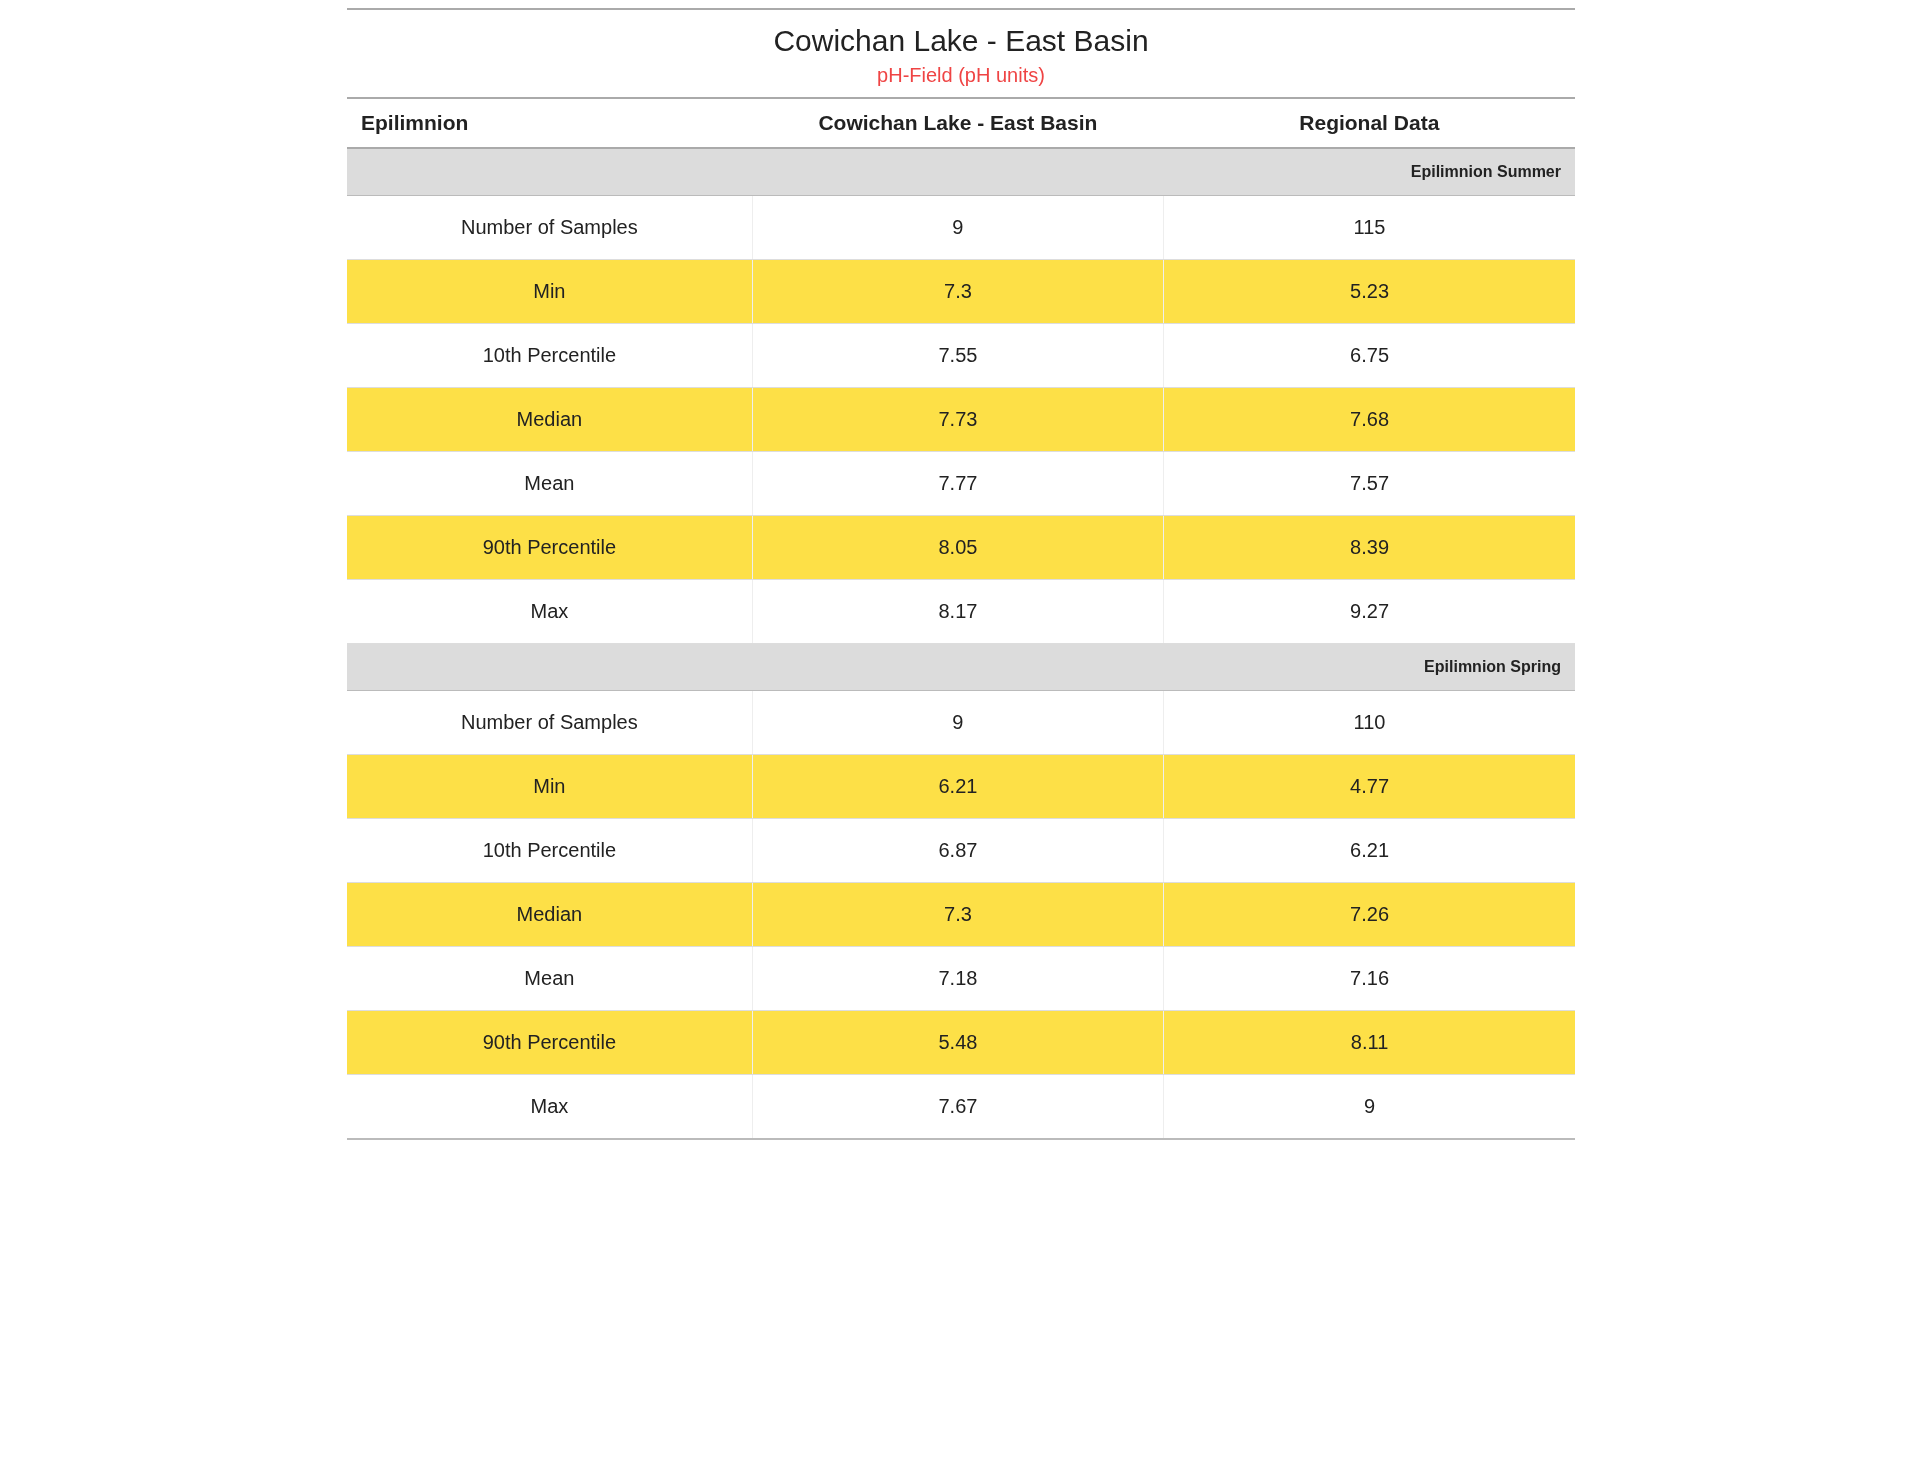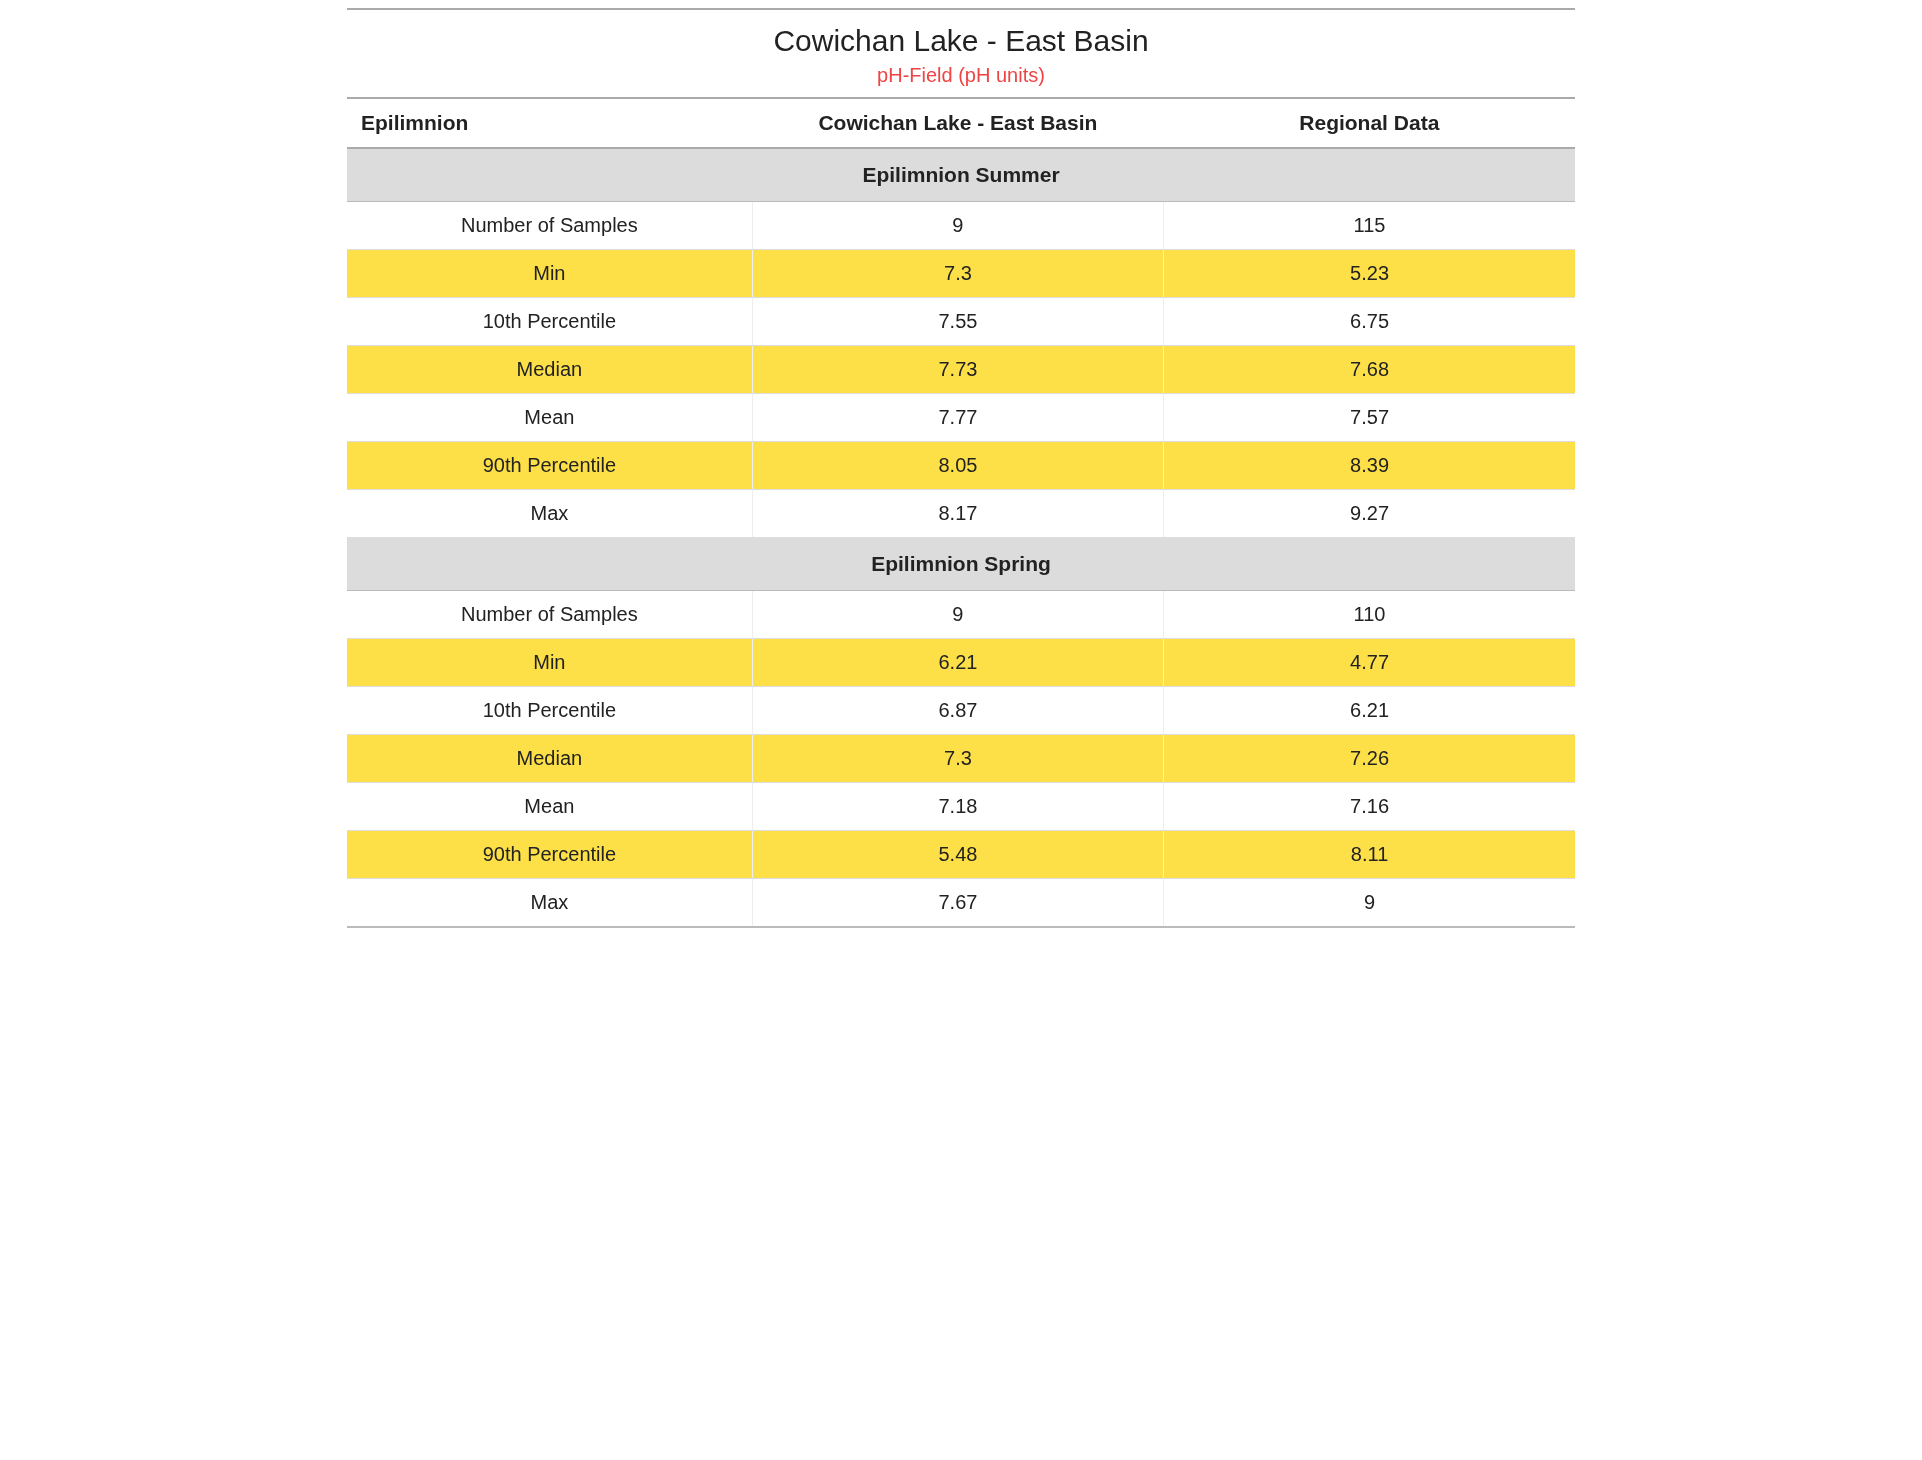--- a/index.html
+++ b/index.html
@@ -51,30 +51,30 @@
   }
   thead th.stat-col {
     text-align: left;
     width: 33%;
   }
   thead th.val-col {
     width: 33.5%;
   }
   tr.section-row td {
     background: #dcdcdc;
-    font-size: 21px;
+    font-size: 16px;
     font-weight: 700;
     padding: 14px 14px;
-    text-align: center;
+    text-align: right;
     border-top: 1px solid #bbb;
     border-bottom: 1px solid #bbb;
   }
   tbody tr.data-row td {
     font-size: 20px;
-    padding: 12px 14px;
+    padding: 20px 14px;
     text-align: center;
     border-bottom: 1px solid #ddd;
     border-right: 1px solid #eee;
   }
   tbody tr.data-row td:last-child {
     border-right: none;
   }
   tbody tr.data-row.alt td {
     background: #fde047;
   }

